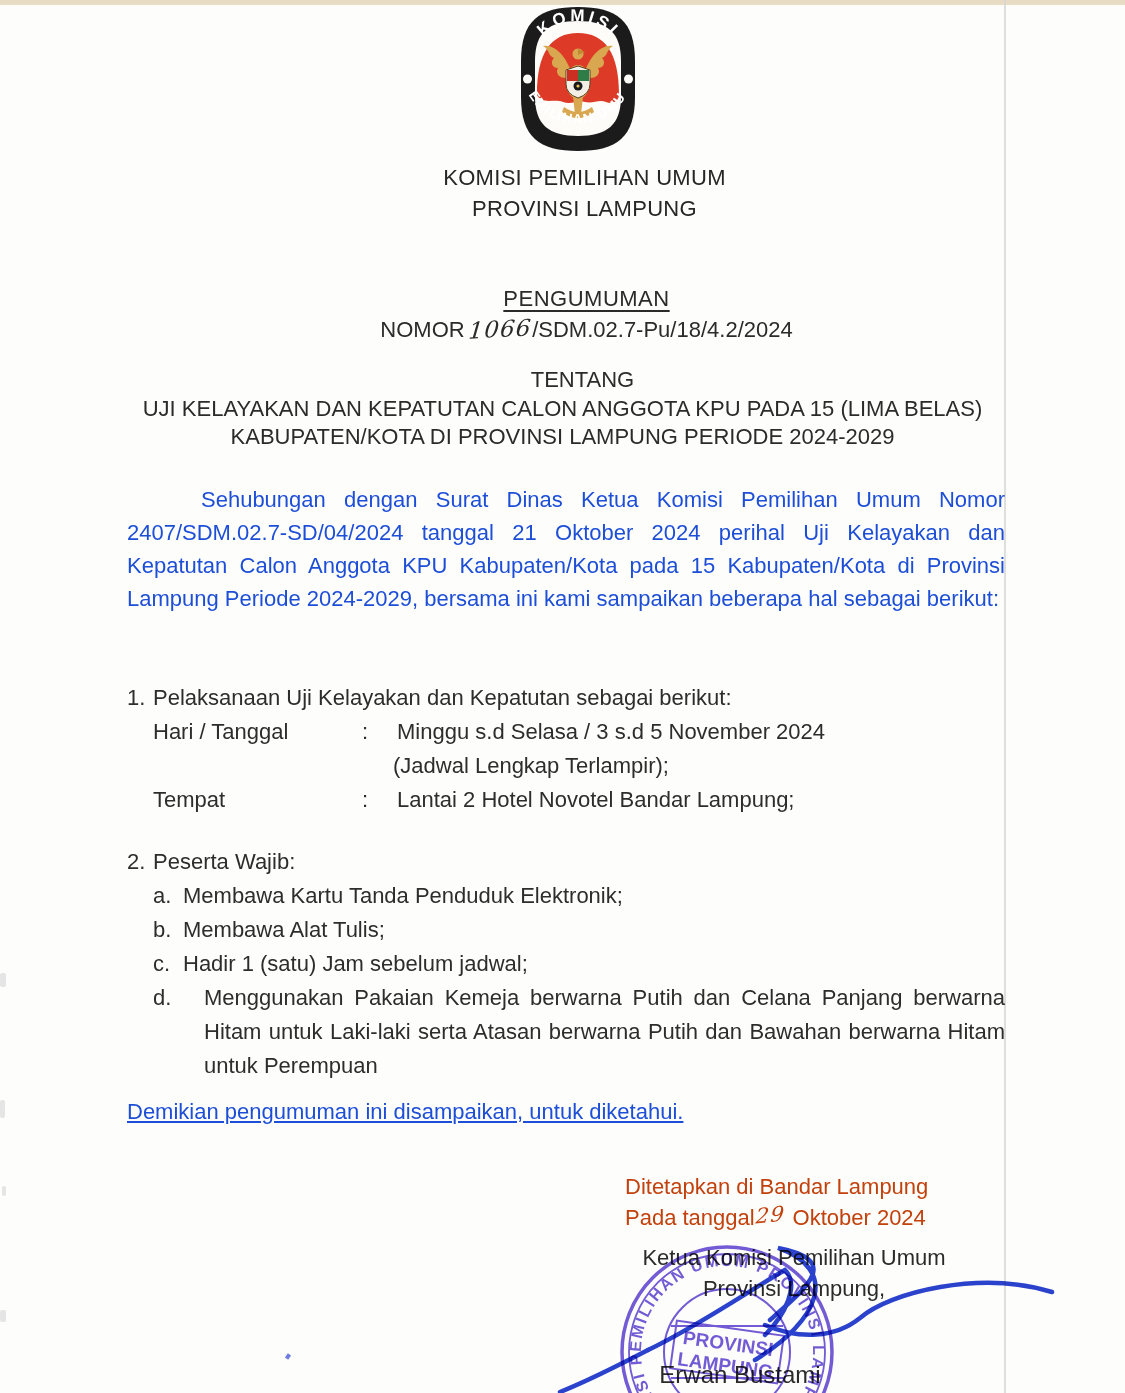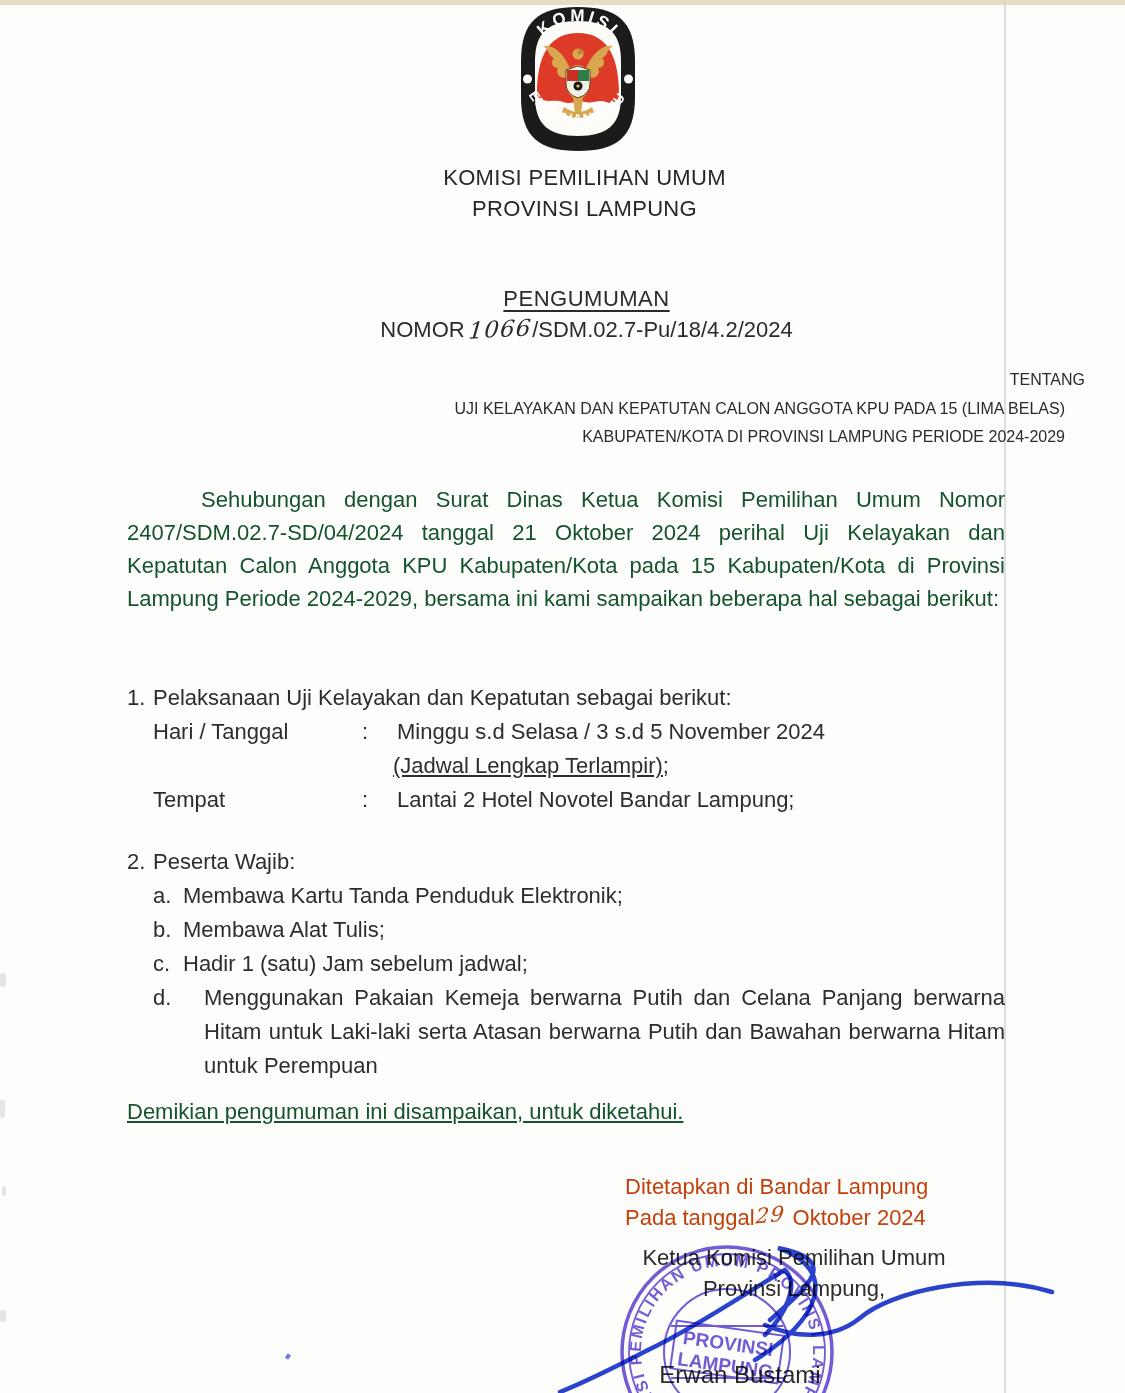--- a/index.html
+++ b/index.html
@@ -18,42 +18,42 @@
 
   .logo{position:absolute;left:510px;top:4px;width:136px;height:150px;}
 
   .org{position:absolute;left:0;top:162px;width:1125px;text-align:center;transform:translateX(22px);
        font-size:22px;line-height:31px;color:#272727;letter-spacing:.3px;}
 
   .doc-head{position:absolute;left:0;top:284px;width:1125px;text-align:center;transform:translateX(24px);
        font-size:22px;line-height:30px;color:#2b2b2b;}
   .doc-head .t1{text-decoration:underline;text-underline-offset:4px;text-decoration-thickness:2px;letter-spacing:.5px;}
 
-  .tentang{position:absolute;left:60px;top:366px;width:1005px;text-align:right;
-       font-size:16px;line-height:28px;color:#2b2b2b;}
+  .tentang{position:absolute;left:60px;top:366px;width:1005px;text-align:center;
+       font-size:22px;line-height:28px;color:#2b2b2b;}
   .tentang .lbl{margin-bottom:1px;transform:translateX(20px);}
 
   .hand{font-family:"DejaVu Serif", serif;font-style:italic;display:inline-block;
         transform:skewX(-8deg) rotate(-3deg);letter-spacing:1px;}
   .hand-num{font-size:23px;margin:0 1px 0 4px;}
   .hand-date{font-size:21px;position:relative;top:-3px;margin:0 2px 0 1px;transform:skewX(-10deg) rotate(-6deg);}
 
-  .col{position:absolute;left:127px;width:878px;font-size:22px;line-height:33px;color:#14532d;}
+  .col{position:absolute;left:127px;width:878px;font-size:22px;line-height:33px;color:#1d4ed8;}
   .opening{top:483px;text-align:justify;text-indent:74px;}
 
   .li{position:absolute;left:127px;width:878px;font-size:22px;line-height:34px;display:flex;}
   .li-num{flex:0 0 26px;}
   .li-body{flex:1;}
   .item1{top:681px;}
   .item2{top:845px;}
 
   .detail-row{display:flex;gap:21px;}
   .detail-label{flex:0 0 188px;}
   .detail-colon{flex:0 0 14px;}
-  .detail-cont{margin-left:240px;text-decoration:underline;}
+  .detail-cont{margin-left:240px;}
 
   .sub{display:flex;}
   .sub-letter{flex:0 0 30px;}
   .sub-text{flex:1;}
   .sub-text.just{text-align:justify;margin-left:21px;}
 
   .closing{top:1095px;text-decoration:underline;}
 
   .signoff{position:absolute;left:625px;top:1171px;width:380px;font-size:22px;line-height:31px;color:#c2410c;}
   .sig-title{position:absolute;left:630px;top:1242px;width:328px;text-align:center;font-size:22px;line-height:31px;color:#2b2b2b;}

